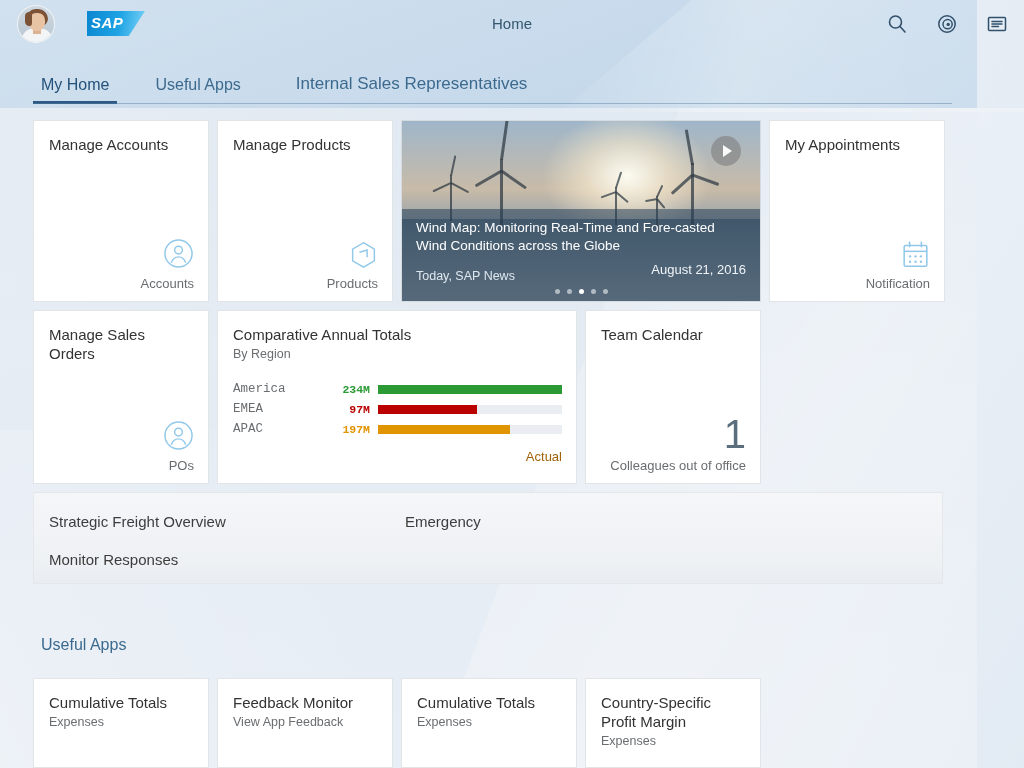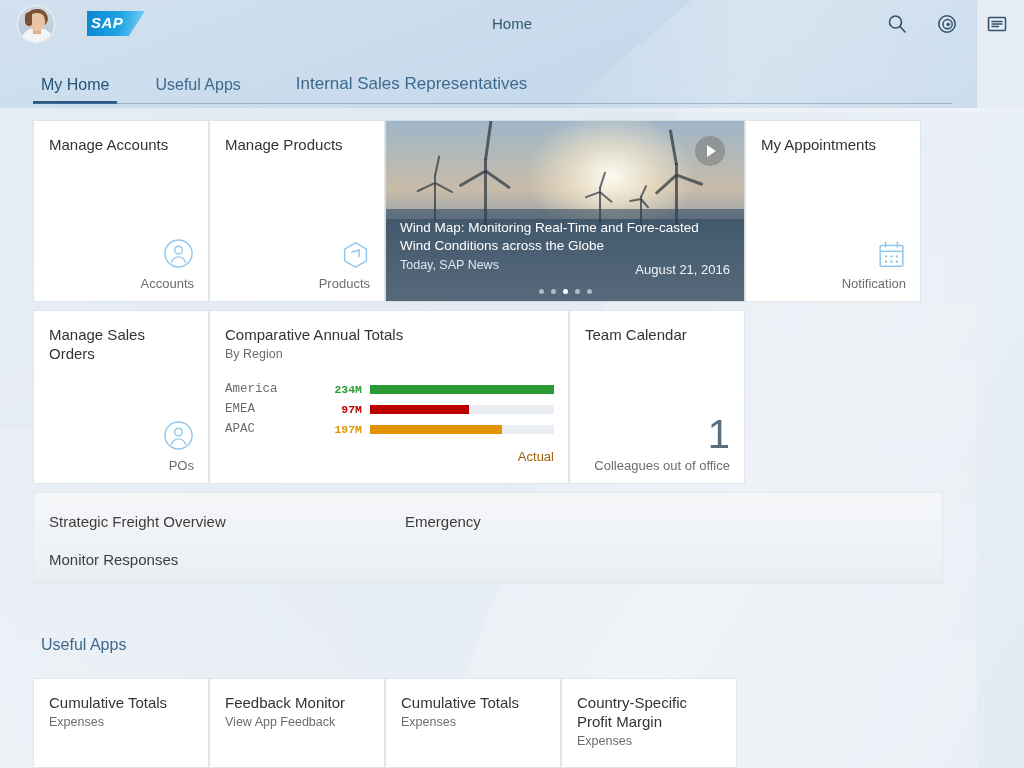--- a/index.html
+++ b/index.html
@@ -116,21 +116,21 @@
   .tabbar .rule {
     position: absolute; left: 0; right: 0; bottom: 8px;
     height: 1px; background: rgba(84,126,160,0.45);
   }
 
   
   .grid { position: absolute; left: 33px; z-index: 3; }
   .row1 { top: 120px; width: 919px; height: 182px; }
   .row2 { top: 310px; width: 919px; height: 174px; }
   .row3 { top: 678px; width: 919px; height: 90px; }
-  .tilerow { display: flex; height: 100%; }
+  .tilerow { display: flex; gap: 8px; height: 100%; }
 
   .tile {
     width: 176px; height: 100%;
     background: #fff;
     border: 1px solid #e2e5e8;
     padding: 14px 14px 10px 15px;
     display: flex; flex-direction: column;
     cursor: pointer; position: relative;
     flex: none;
   }
@@ -173,21 +173,21 @@
   .turbine .b {
     position: absolute; width: 2px; background: rgba(45,55,65,0.72);
     left: 50%; transform-origin: 50% 100%; border-radius: 1px;
   }
   .news-overlay {
     position: absolute; left: 0; right: 0; top: 88px; bottom: 0;
     background: rgba(42,66,88,0.55);
     padding: 10px 14px 0 14px; color: #fff;
   }
   .news-title { font-size: 13.5px; line-height: 18px; }
-  .news-meta { font-size: 12.5px; color: #dfe7ee; margin-top: 3px; }
+  .news-meta { font-size: 12.5px; color: #dfe7ee; margin-top: 14px; }
   .news-date {
     position: absolute; right: 14px; bottom: 24px;
     font-size: 13px; color: #f0f4f8;
   }
   .play-btn {
     position: absolute; right: 19px; top: 15px;
     width: 30px; height: 30px; border-radius: 50%;
     background: rgba(120,120,120,0.55);
     display: flex; align-items: center; justify-content: center;
   }

